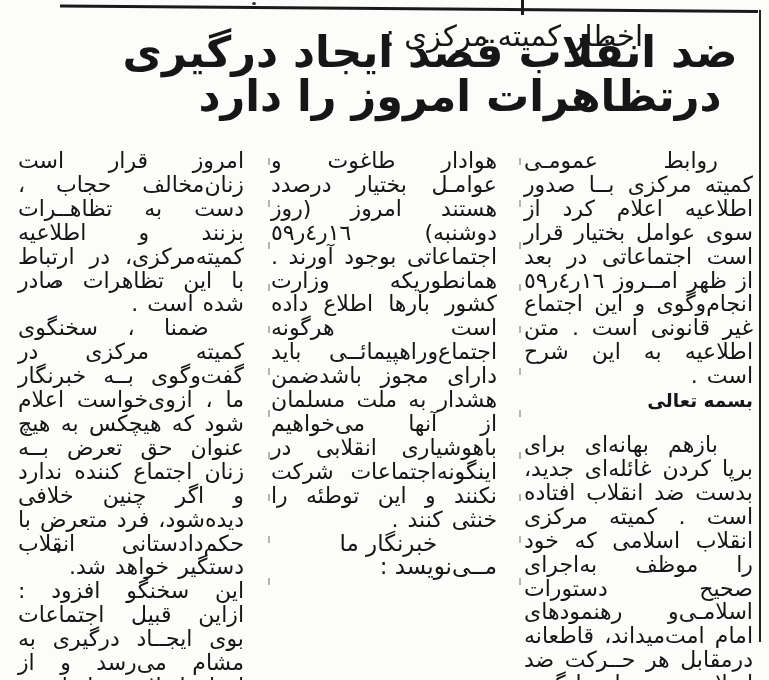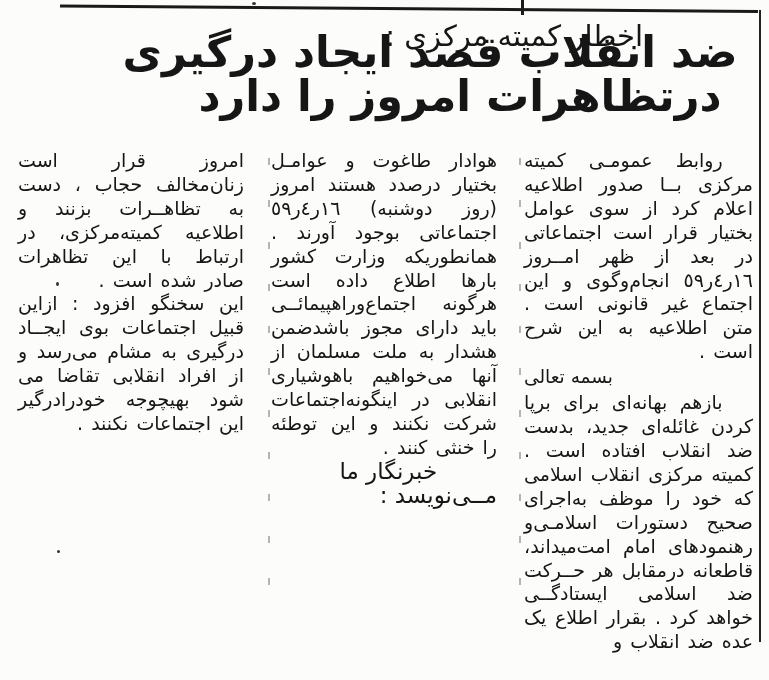--- a/index.html
+++ b/index.html
@@ -97,38 +97,38 @@
     left: 18px;
     display: flex;
     direction: rtl;
     gap: 27px;
   }
   .col { direction: rtl; }
   .col-right  { width: 229px; }
   .col-middle { width: 226px; }
   .col-left   { flex: 1; }
   .col p.paragraph {
-    font-size: 19px;
+    font-size: 22px;
     line-height: 23.9px;
     text-align: justify;
     word-spacing: 2px;
   }
   .col p.indent { text-indent: 1.6em; }
   .col p.reporter {
     font-size: 23px;
     line-height: 23.9px;
     text-indent: 2.6em;
     text-align: right;
   }
   .col p.subhead {
     font-size: 18.5px;
-    font-weight: normal;
-    text-align: left;
+    font-weight: bold;
+    text-align: right;
     line-height: 24px;
-    margin: 1px 0 2px;
+    margin: 1px 0 20px;
   }
 </style>
 </head>
 <body>
 
 <div class="page">
 
   <div class="masthead-rule"></div>
   <div class="fold-mark"></div>
   <div class="right-border"></div>
@@ -151,17 +151,18 @@
         <p class="paragraph indent">روابط عمومـی کمیته مرکزی بــا صدور اطلاعیه اعلام کرد از سوی عوامل بختیار قرار است اجتماعاتی در بعد از ظهر امــروز ١٦ر٤ر٥٩ انجام‌وگوی و این اجتماع غیر قانونی است . متن اطلاعیه به این شرح است .</p>
         <p class="subhead">بسمه تعالی</p>
         <p class="paragraph indent">بازهم بهانه‌ای برای برپا کردن غائله‌ای جدید، بدست ضد انقلاب افتاده است . کمیته مرکزی انقلاب اسلامی که خود را موظف به‌اجرای صحیح دستورات اسلامـی‌و رهنمودهای امام امت‌میداند، قاطعانه درمقابل هر حــرکت ضد اسلامی ایستادگــی خواهد کرد . بقرار اطلاع یک عده ضد انقلاب و</p>
       </div>
     <div class="col col-middle">
         <p class="paragraph">هوادار طاغوت و عوامـل بختیار درصدد هستند امروز (روز دوشنبه) ١٦ر٤ر٥٩ اجتماعاتی بوجود آورند . همانطوریکه وزارت کشور بارها اطلاع داده است هرگونه اجتماع‌وراهپیمائــی باید دارای مجوز باشدضمن هشدار به ملت مسلمان از آنها می‌خواهیم باهوشیاری انقلابی در اینگونه‌اجتماعات شرکت نکنند و این توطئه را خنثی کنند .</p>
         <p class="reporter">خبرنگار ما مــی‌نویسد :</p>
       </div>
     <div class="col col-left">
         <p class="paragraph">امروز قرار است زنان‌مخالف حجاب ، دست به تظاهــرات بزنند و اطلاعیه کمیته‌مرکزی، در ارتباط با این تظاهرات صادر شده است .</p>
+        <p class="paragraph indent">ضمنا ، سخنگوی کمیته مرکزی در گفت‌وگوی بــه خبرنگار ما ، ازوی‌خواست اعلام شود که هیچکس به هیچ عنوان حق تعرض بــه زنان اجتماع کننده ندارد و اگر چنین خلافی دیده‌شود، فرد متعرض با حکم‌دادستانی انقلاب دستگیر خواهد شد.</p>
         <p class="paragraph">این سخنگو افزود : ازاین قبیل اجتماعات بوی ایجــاد درگیری به مشام می‌رسد و از افراد انقلابی تقاضا می شود بهیچوجه خودرادرگیر این اجتماعات نکنند .</p>
       </div>
   </div>
 
 </div>
 
 </body></html>

